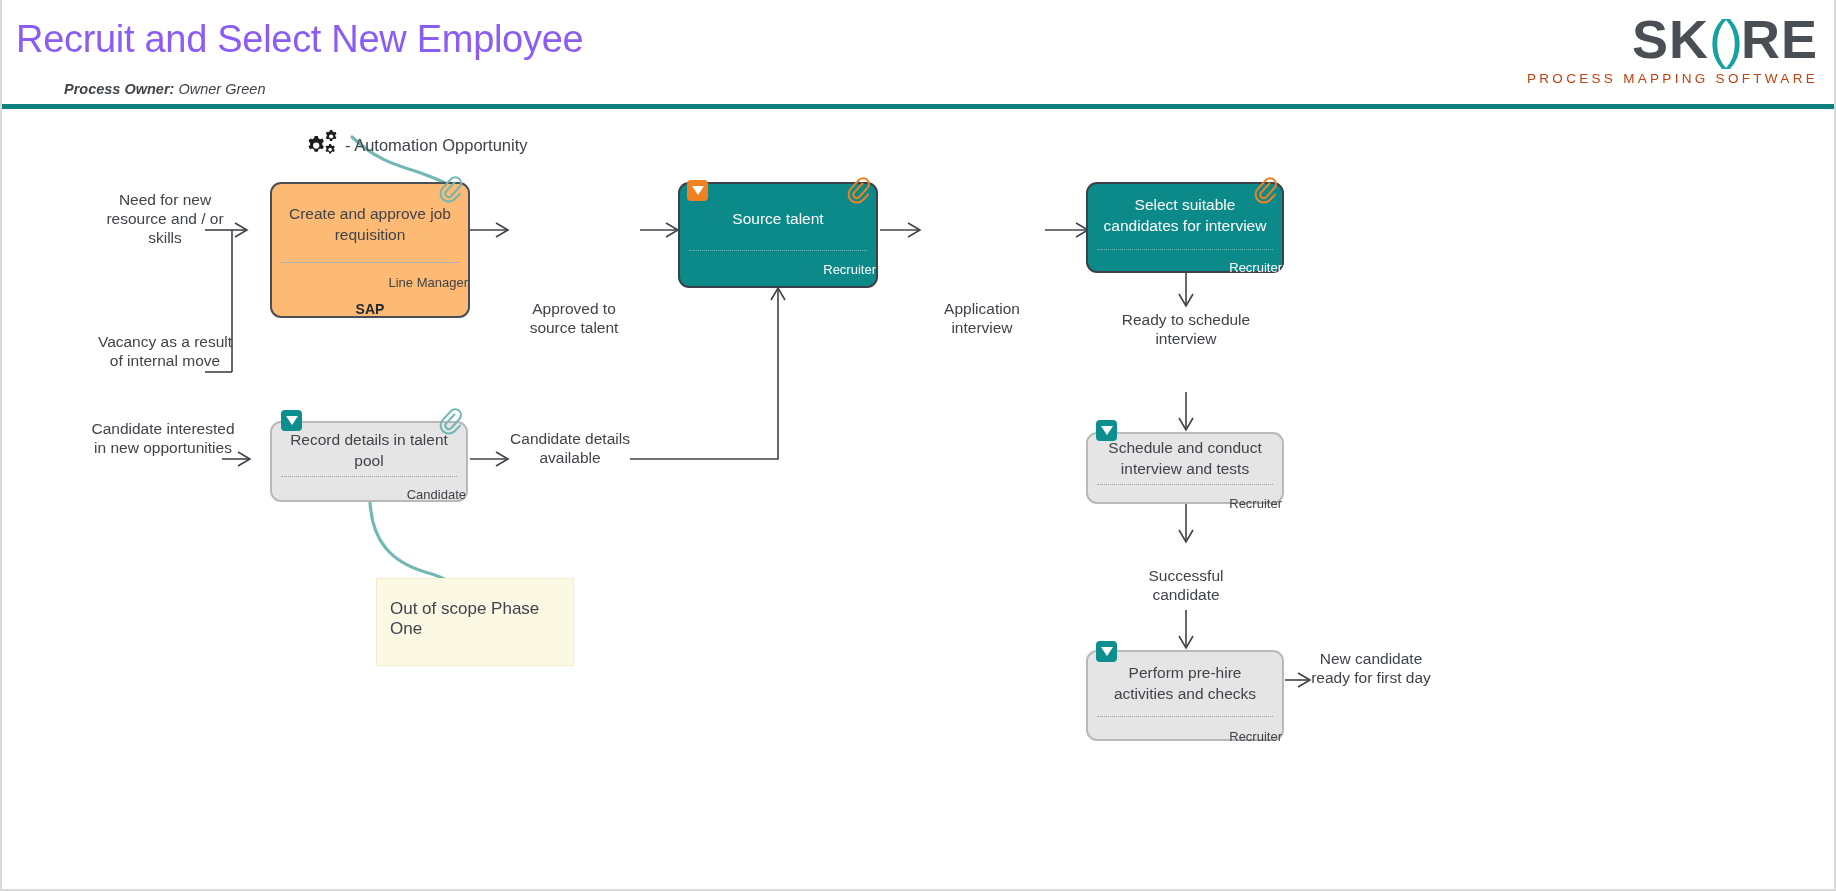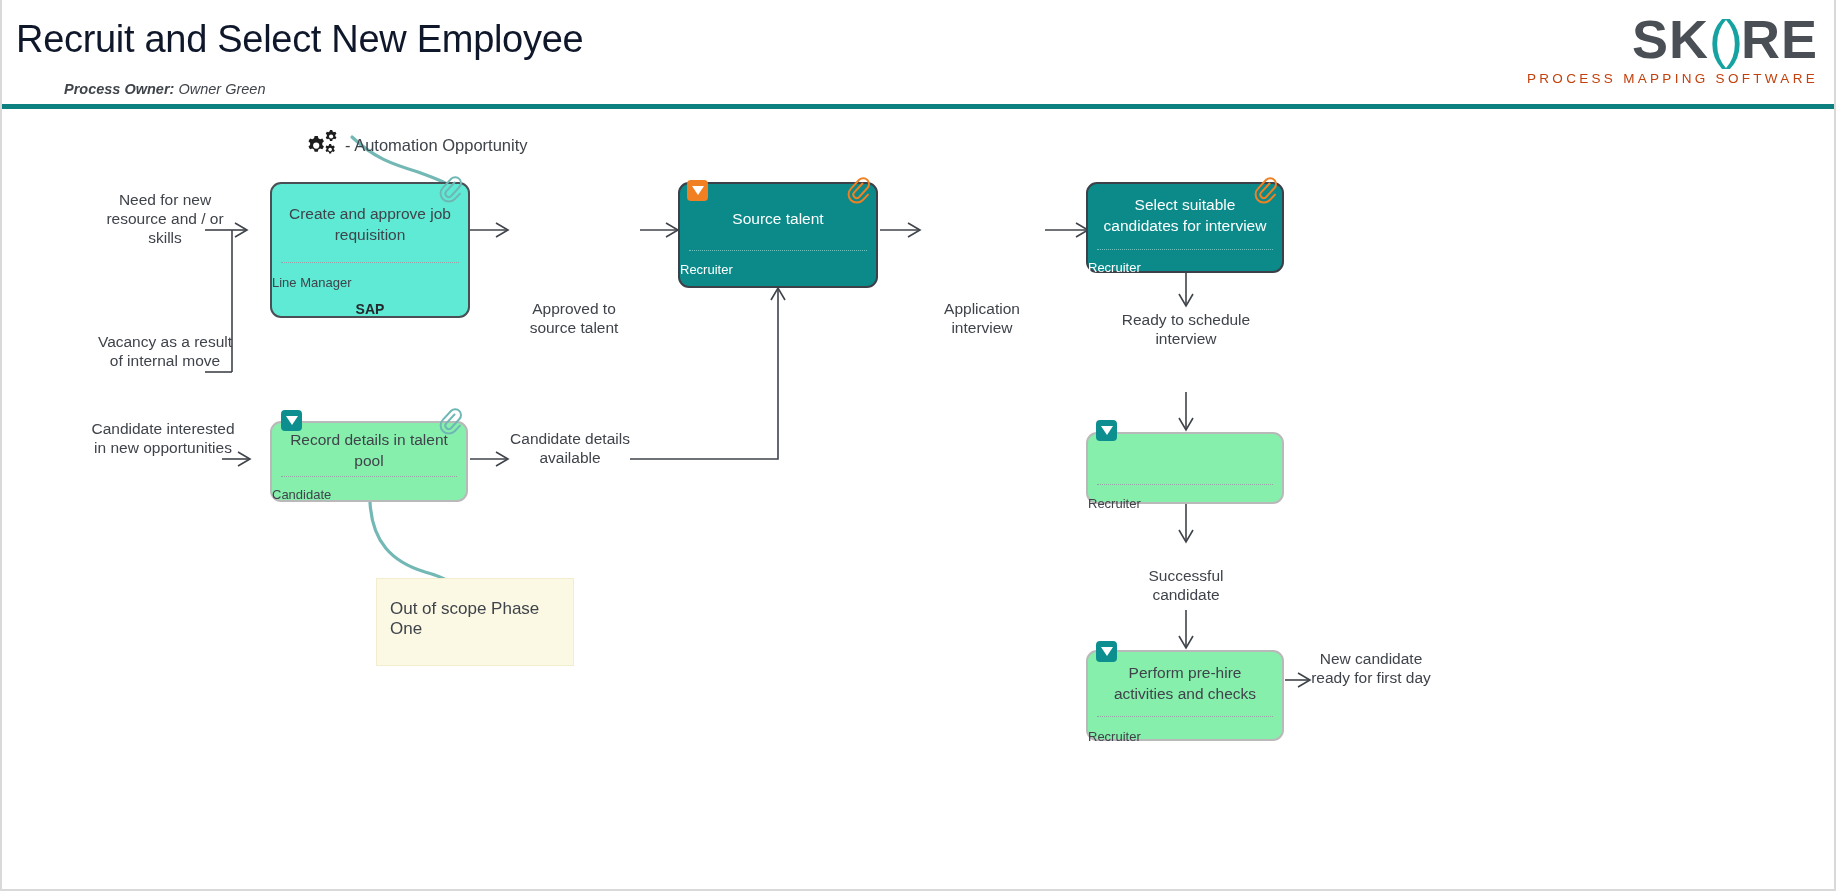--- a/index.html
+++ b/index.html
@@ -11,21 +11,21 @@
     overflow:hidden;
     position:relative;
   }
   #frame{position:absolute;left:0;top:0;width:1836px;height:891px;
          border-left:2px solid #d9d9d9;border-right:2px solid #d9d9d9;
          border-bottom:2px solid #d9d9d9;box-sizing:border-box;}
 
   
   #header{position:absolute;left:0;top:0;width:1836px;height:110px;}
   #page-title{position:absolute;left:16px;top:18px;font-size:38px;font-weight:400;
-              color:#0f172a;letter-spacing:-0.3px;white-space:nowrap;}
+              color:#8b5cf6;letter-spacing:-0.3px;white-space:nowrap;}
   #owner-line{position:absolute;left:17px;top:81px;font-size:14.5px;font-style:italic;color:#3f434a;white-space:nowrap;}
   #owner-line .lbl{font-weight:bold;font-style:italic;margin-left:47px;}
   #rule{position:absolute;left:2px;top:104px;width:1832px;height:5px;background:#0d8080;}
 
   
   #logo{position:absolute;right:18px;top:12px;text-align:right;}
   #logo .word{font-size:54px;font-weight:bold;letter-spacing:1px;line-height:54px;color:#4a4f56;
               font-family:"Liberation Sans", sans-serif;}
   #logo .word .paren{color:#17a2a2;font-weight:400;letter-spacing:-2px;}
   #logo .tag{font-size:13.5px;letter-spacing:3.3px;color:#c2410c;margin-top:5px;
@@ -38,32 +38,32 @@
   #legend{position:absolute;left:305px;top:20px;display:flex;align-items:center;gap:4px;}
   #legend .gears{width:36px;height:30px;position:relative;display:block;}
   #legend .ltxt{font-size:16.5px;color:#3f434a;white-space:nowrap;}
 
   
   .box{position:absolute;box-sizing:border-box;border-radius:11px;}
   .box .title{position:absolute;left:0;right:0;top:0;display:flex;align-items:center;
               justify-content:center;text-align:center;font-size:15.5px;line-height:21px;padding:0 10px;
               box-sizing:border-box;}
   .box .divider{position:absolute;left:9px;right:9px;border-top:1.5px dotted #9aa0a6;}
-  .box .role{position:absolute;left:0;right:0;text-align:left;font-size:13px;}
+  .box .role{position:absolute;left:0;right:0;text-align:right;font-size:13px;}
   .box .sys{position:absolute;left:0;right:0;text-align:center;font-size:14px;font-weight:bold;}
 
-  .box.white{background:#5eead4;border:2.5px solid #4a4f56;}
+  .box.white{background:#fdba74;border:2.5px solid #4a4f56;}
   .box.white .title{color:#3f434a;}
   .box.white .role{color:#3f434a;}
   .box.white .sys{color:#25282d;}
   .box.teal{background:#0c8a8a;border:2.5px solid #3b4049;}
   .box.teal .title{color:#ffffff;}
   .box.teal .role{color:#ffffff;}
   .box.teal .divider{border-top-color:#6fc0bd;}
-  .box.grey{background:#86efac;border:2px solid #b9b9b9;}
+  .box.grey{background:#e5e5e5;border:2px solid #b9b9b9;}
   .box.grey .title{color:#3f434a;}
   .box.grey .role{color:#3f434a;}
 
   
   .badge{position:absolute;width:21px;height:21px;border-radius:4px;box-sizing:border-box;
          display:flex;align-items:center;justify-content:center;}
   .badge.orange{background:#f08022;border:2px solid #f08022;}
   .badge.teal{background:#0d8f8f;border:2px solid #0d8f8f;}
   .badge .tri{width:0;height:0;border-left:6px solid transparent;border-right:6px solid transparent;
               border-top:9px solid #ffffff;}
@@ -219,20 +219,21 @@
   <span class="badge teal" style="left:281px;top:300px;">
     <span class="tri"></span>
   </span>
   <span class="clip" style="left:437px;top:297px;">
     <svg width="26" height="28" viewBox="0 0 26 28">
       <path d="M17.5,7.5 L9.2,16.4 a3.4,3.4 0 0 0 4.8,4.8 L22.4,12 a5.8,5.8 0 0 0 -8.2,-8.2 L6.0,12.6 a8.2,8.2 0 0 0 11.6,11.6 L23,18.6" fill="none" stroke="#6fb7b4" stroke-width="2.0" stroke-linecap="round"></path>
     </svg>
   </span>
 
   <div class="box grey" style="left:1086px;top:322px;width:198px;height:72px;">
+    <div class="title" style="height:44px;top:2px;">Schedule and conduct interview and tests</div>
     <div class="divider" style="top:50px;"></div>
     <div class="role" style="top:62px;">Recruiter</div>
   </div>
   <span class="badge teal" style="left:1096px;top:310px;">
     <span class="tri"></span>
   </span>
 
   <div class="box grey" style="left:1086px;top:540px;width:198px;height:91px;">
     <div class="title" style="height:54px;top:4px;">Perform pre-hire activities and checks</div>
     <div class="divider" style="top:64px;"></div>

